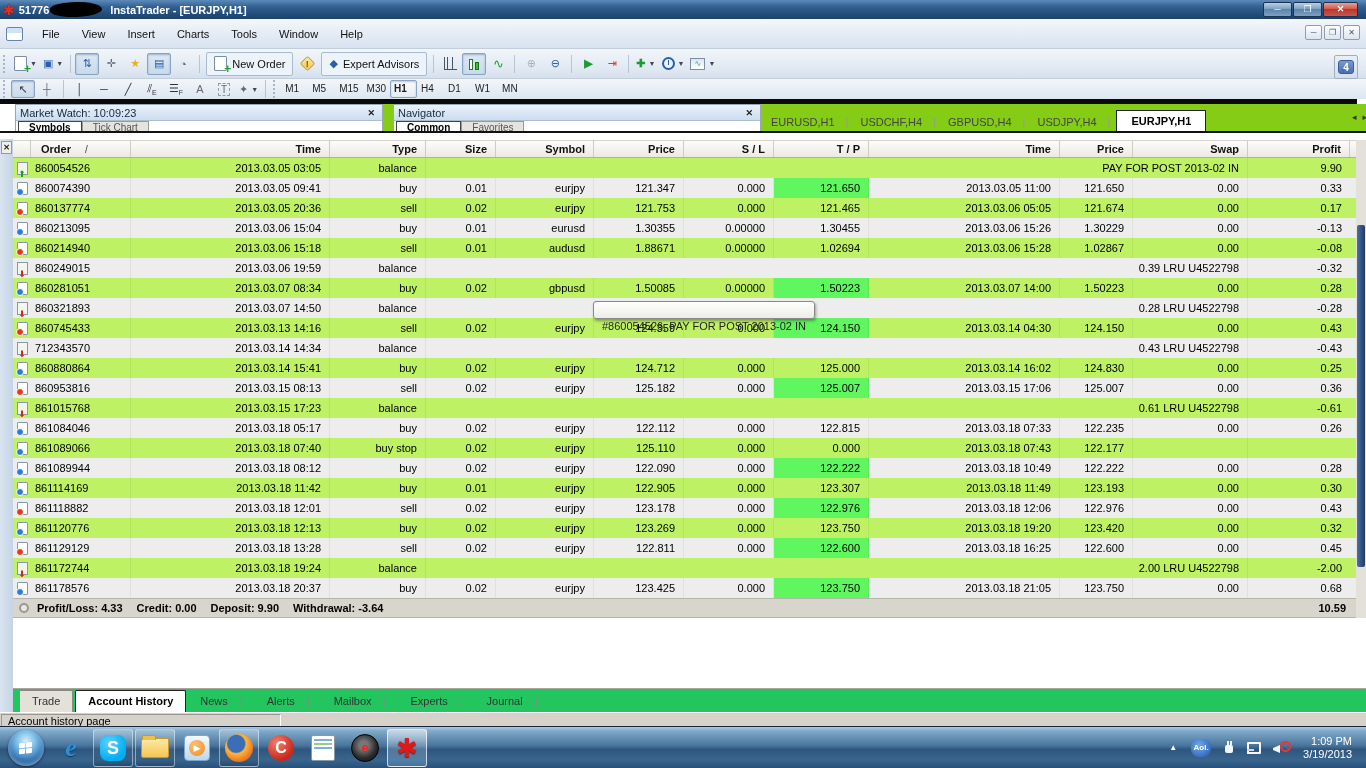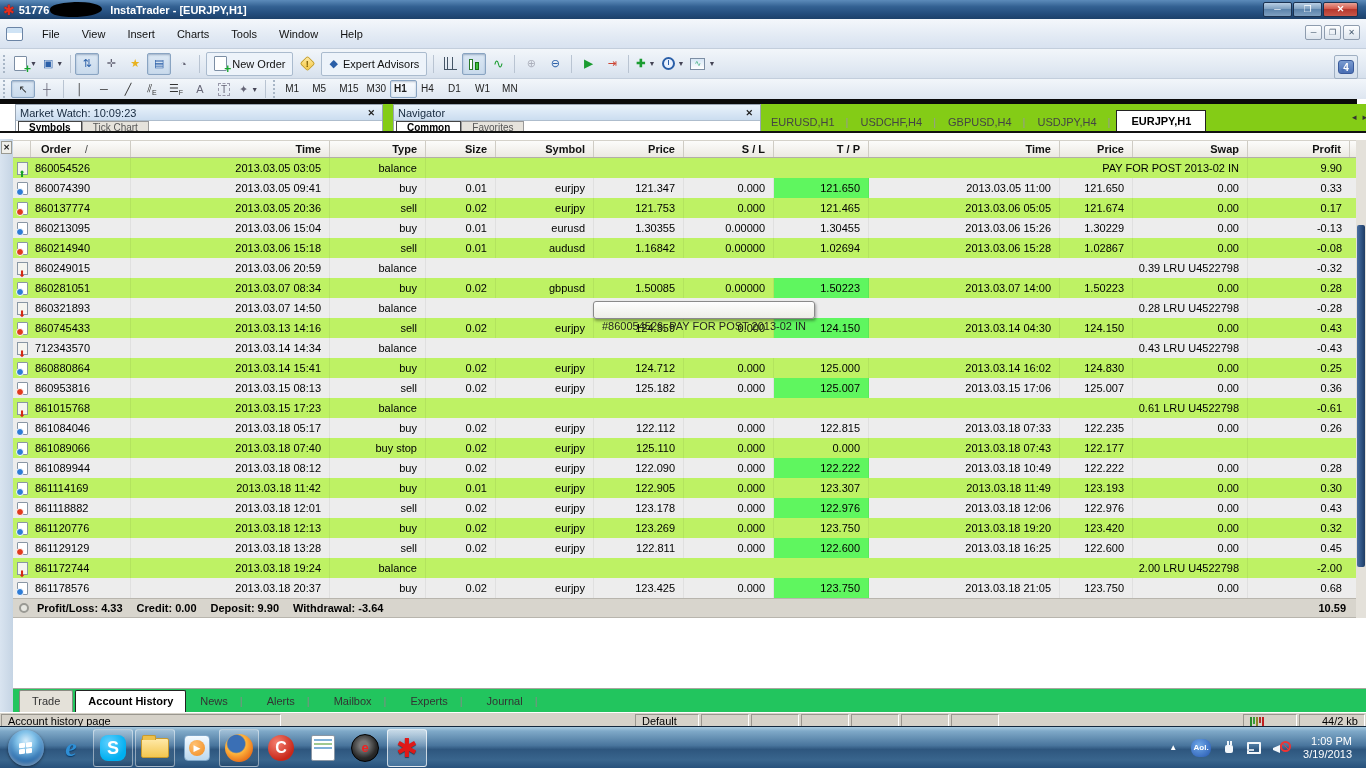--- a/index.html
+++ b/index.html
@@ -146,21 +146,21 @@
   
   #btabs { position:absolute; left:13px; top:555px; width:1353px; height:24px; background:#22c55e;
     border-top:1px solid #A9A69E; display:flex; align-items:flex-end; padding-left:6px; }
   .btab { padding:4px 12px 5px; color:#333; white-space:nowrap; }
   .btab.framed { border:1px solid #8A8A82; border-bottom:none; background:#E4E1D9; margin-right:2px; border-radius:2px 2px 0 0; }
   .btab.active { background:#fff; border:1px solid #222; border-bottom:none; font-weight:700; color:#000; }
   .btab.plain::after { content:"|"; color:#888; margin-left:12px; }
 
   
   #statusbar { position:absolute; left:0; top:579px; width:1366px; height:14px; background:#D6D2C9;
-    border-top:1px solid #fff; display:flex; overflow:hidden; font-size:11px; }
+    border-top:1px solid #fff; display:flex; overflow:hidden; font-size:11px;flex-direction:column; }
   .sb-cell { border:1px solid; border-color:#9A978F #FFF #FFF #9A978F; margin:1px 1px 0 1px; padding:0 6px; height:16px; white-space:nowrap; }
   .sb-page { width:280px; } .sb-fill { flex:0 0 352px; border:none; }
   .sb-def { width:64px; } .sb-sm { width:48px; }
   .sb-fill2 { flex:1; border:none; }
   .sb-bars { width:54px; display:flex; align-items:flex-start; padding-top:2px; }
   .sb-bars i { display:block; width:2px; margin-right:1px; }
   .sb-kb { width:66px; text-align:right; }
 
   
   #tooltip { position:absolute; left:593px; top:301px; height:18px; padding:16px 8px 0;
@@ -520,36 +520,36 @@
 
         <div class="t-row icon-sell">
           <div class="cell c-icon">
             <span class="row-ico"></span>
           </div>
           <div class="cell c-order">860214940</div>
           <div class="cell c-time">2013.03.06 15:18</div>
           <div class="cell c-type">sell</div>
           <div class="cell c-size">0.01</div>
           <div class="cell c-symbol">audusd</div>
-          <div class="cell c-price">1.16842</div>
+          <div class="cell c-price">1.88671</div>
           <div class="cell c-sl">0.00000</div>
           <div class="cell c-tp">1.02694</div>
 
           <div class="cell c-time2">2013.03.06 15:28</div>
           <div class="cell c-price2">1.02867</div>
           <div class="cell c-swap">0.00</div>
           <div class="cell c-profit">-0.08</div>
         </div>
 
         <div class="t-row icon-withdrawal balance-row alt">
           <div class="cell c-icon">
             <span class="row-ico"></span>
           </div>
           <div class="cell c-order">860249015</div>
-          <div class="cell c-time">2013.03.06 20:59</div>
+          <div class="cell c-time">2013.03.06 19:59</div>
           <div class="cell c-type">balance</div>
 
           <div class="cell c-comment">0.39 LRU U4522798</div>
 
           <div class="cell c-profit">-0.32</div>
         </div>
 
         <div class="t-row icon-buy">
           <div class="cell c-icon">
             <span class="row-ico"></span>

